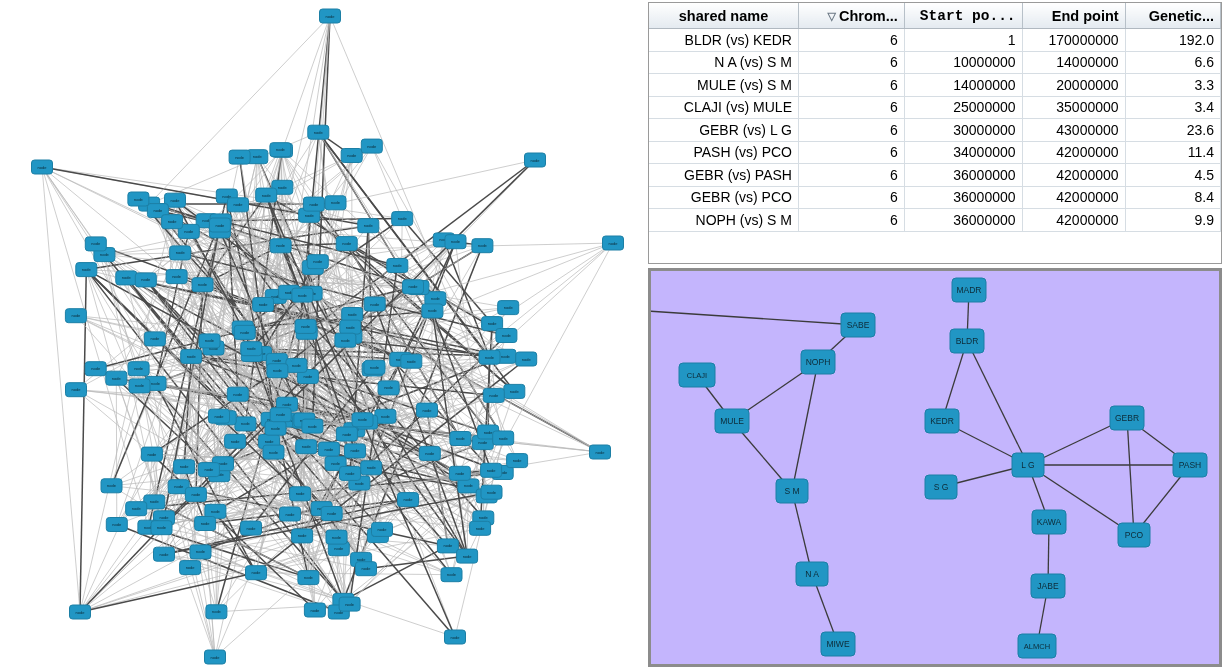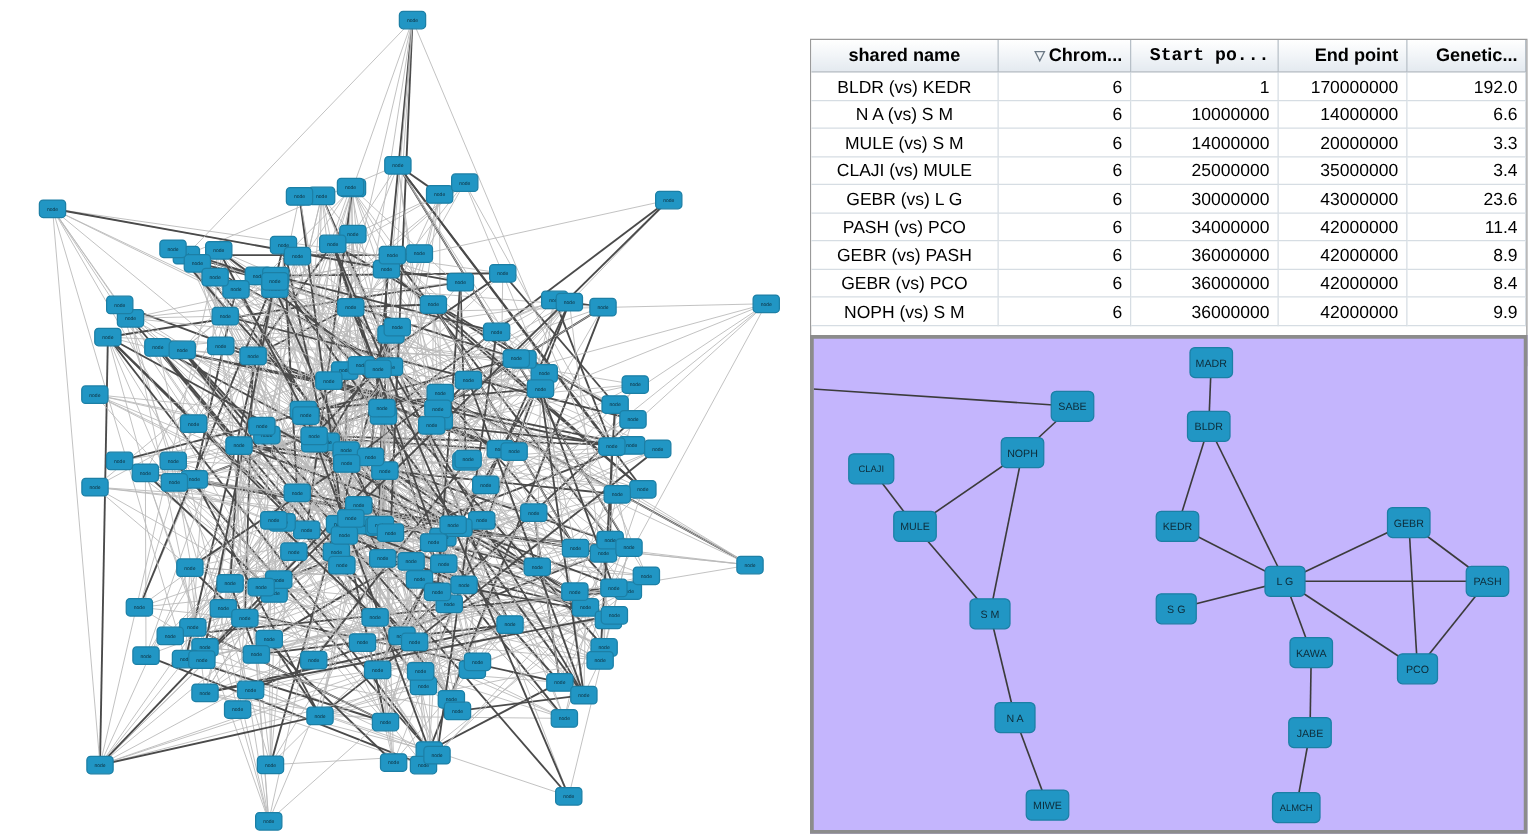--- a/index.html
+++ b/index.html
@@ -26,21 +26,20 @@
 
   
   #table-panel {
     position: absolute;
     left: 648px; top: 2px;
     width: 574px; height: 262px;
     background: #ffffff;
     border: 1px solid #9a9a9a;
     box-sizing: border-box;
     overflow: hidden;
-    margin-top: 29px;
   }
   #data-table {
     width: 100%;
     border-collapse: collapse;
     font-size: 14px;
     color: #000;
   }
   #data-table thead th {
     background: linear-gradient(#ffffff, #e4eaf0);
     border-right: 1px solid #b7c0c8;
@@ -60,21 +59,21 @@
     vertical-align: middle;
   }
   #data-table tbody td {
     height: 21.5px;
     border-bottom: 1px solid #d6dde3;
     border-right: 1px solid #d6dde3;
     padding: 0 6px;
     white-space: nowrap;
     background: #ffffff;
   }
-  #data-table tbody td.c-name { text-align: center; }
+  #data-table tbody td.c-name { text-align: right; }
   #data-table tbody td.c-num  { text-align: right; }
 
   
   #network-small {
     position: absolute;
     left: 648px; top: 268px;
     width: 574px; height: 399px;
     background: #c4b5fd;
     border: 3px solid #8c8c8c;
     box-sizing: border-box;
@@ -1724,21 +1723,21 @@
           <td class="c-num">6</td>
           <td class="c-num">34000000</td>
           <td class="c-num">42000000</td>
           <td class="c-num">11.4</td>
         </tr>
         <tr>
           <td class="c-name">GEBR (vs) PASH</td>
           <td class="c-num">6</td>
           <td class="c-num">36000000</td>
           <td class="c-num">42000000</td>
-          <td class="c-num">8.9</td>
+          <td class="c-num">4.5</td>
         </tr>
         <tr>
           <td class="c-name">GEBR (vs) PCO</td>
           <td class="c-num">6</td>
           <td class="c-num">36000000</td>
           <td class="c-num">42000000</td>
           <td class="c-num">8.4</td>
         </tr>
         <tr>
           <td class="c-name">NOPH (vs) S M</td>

